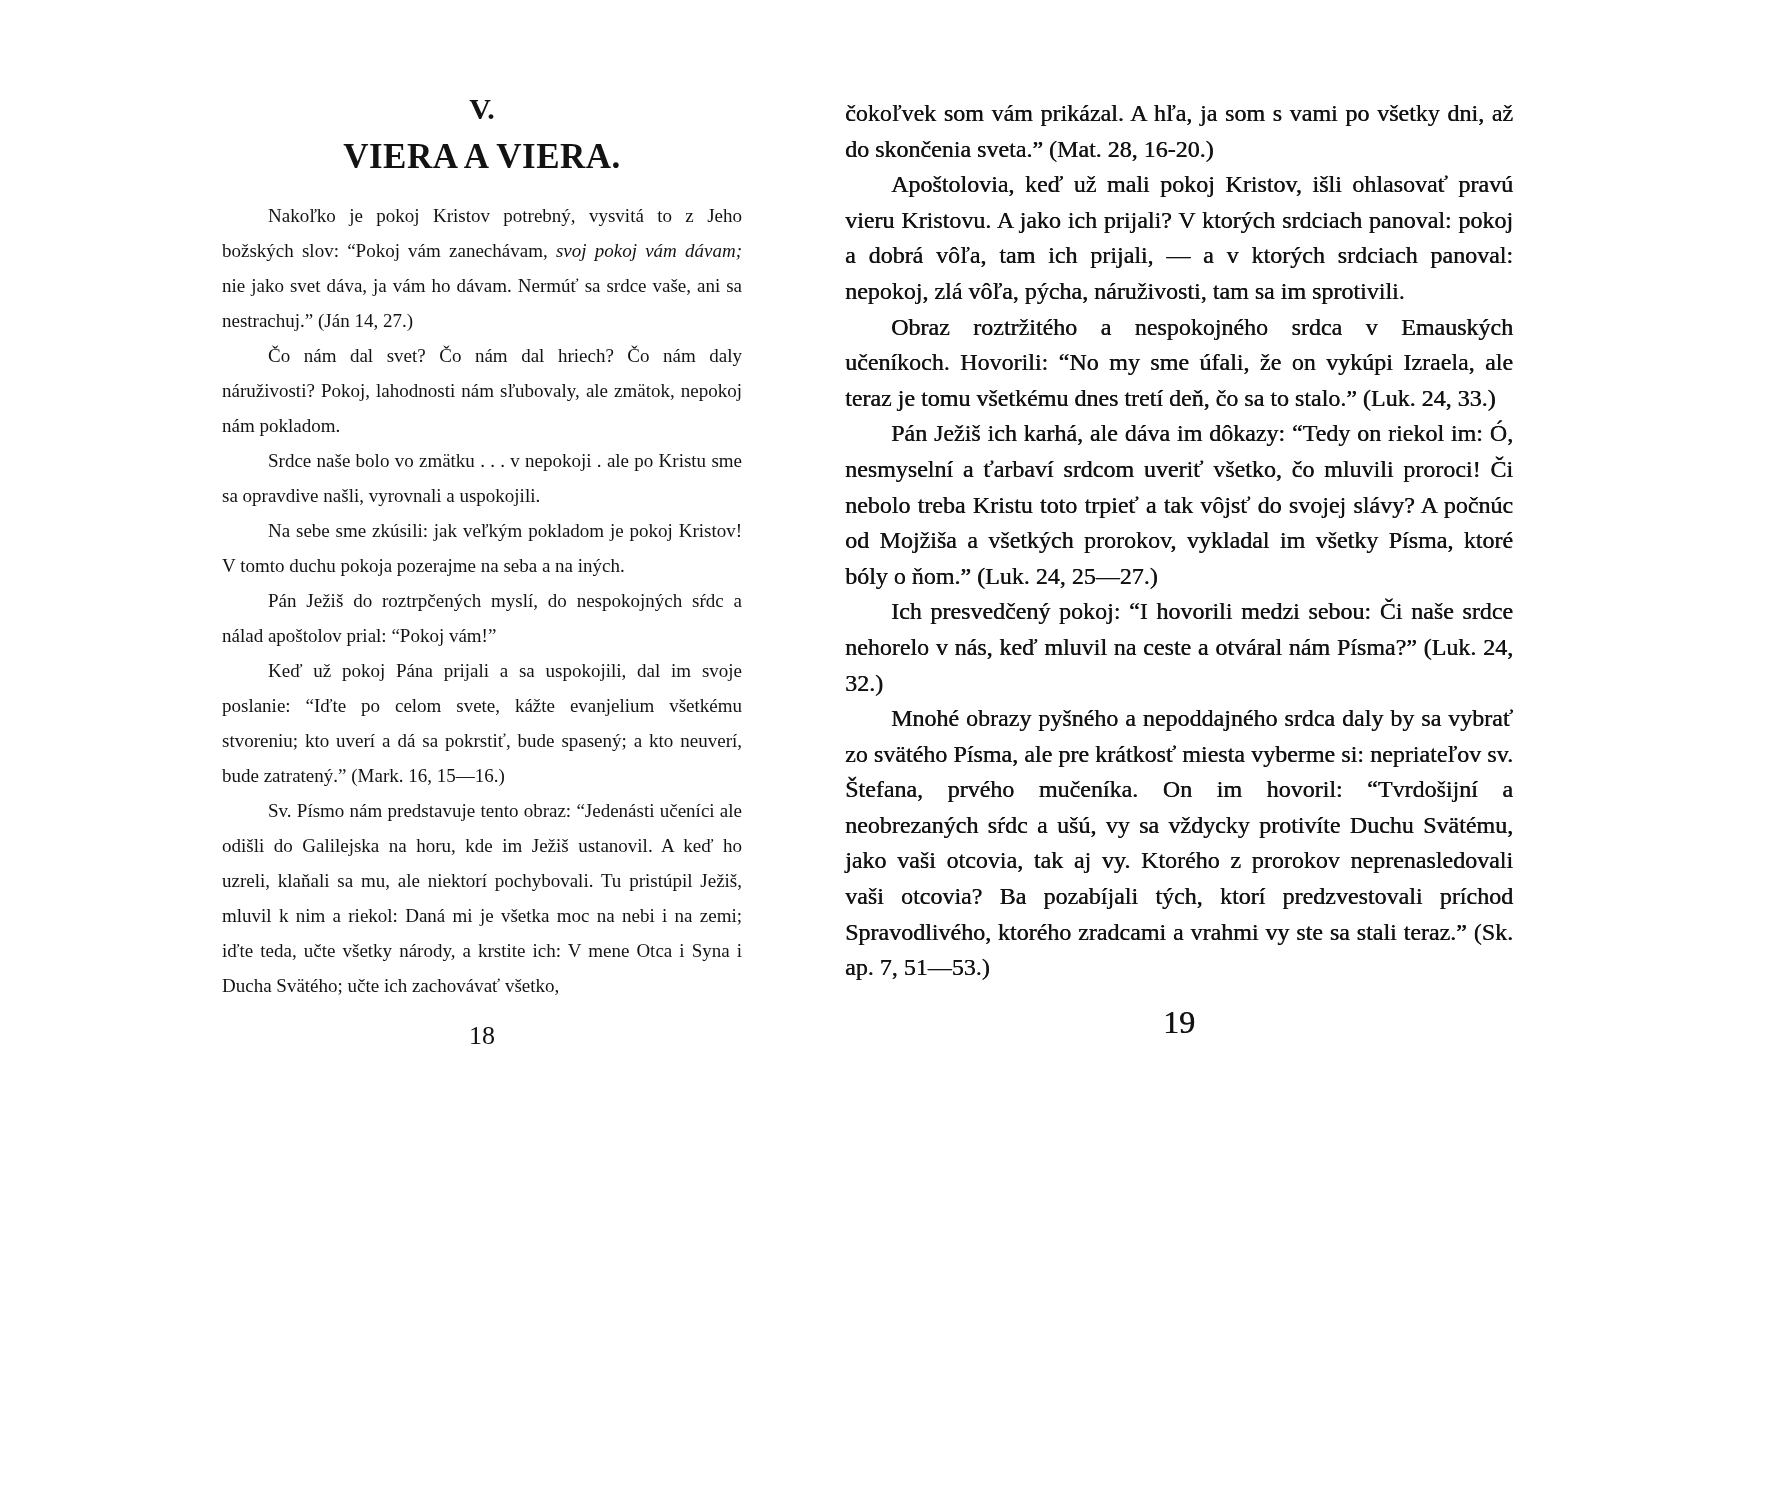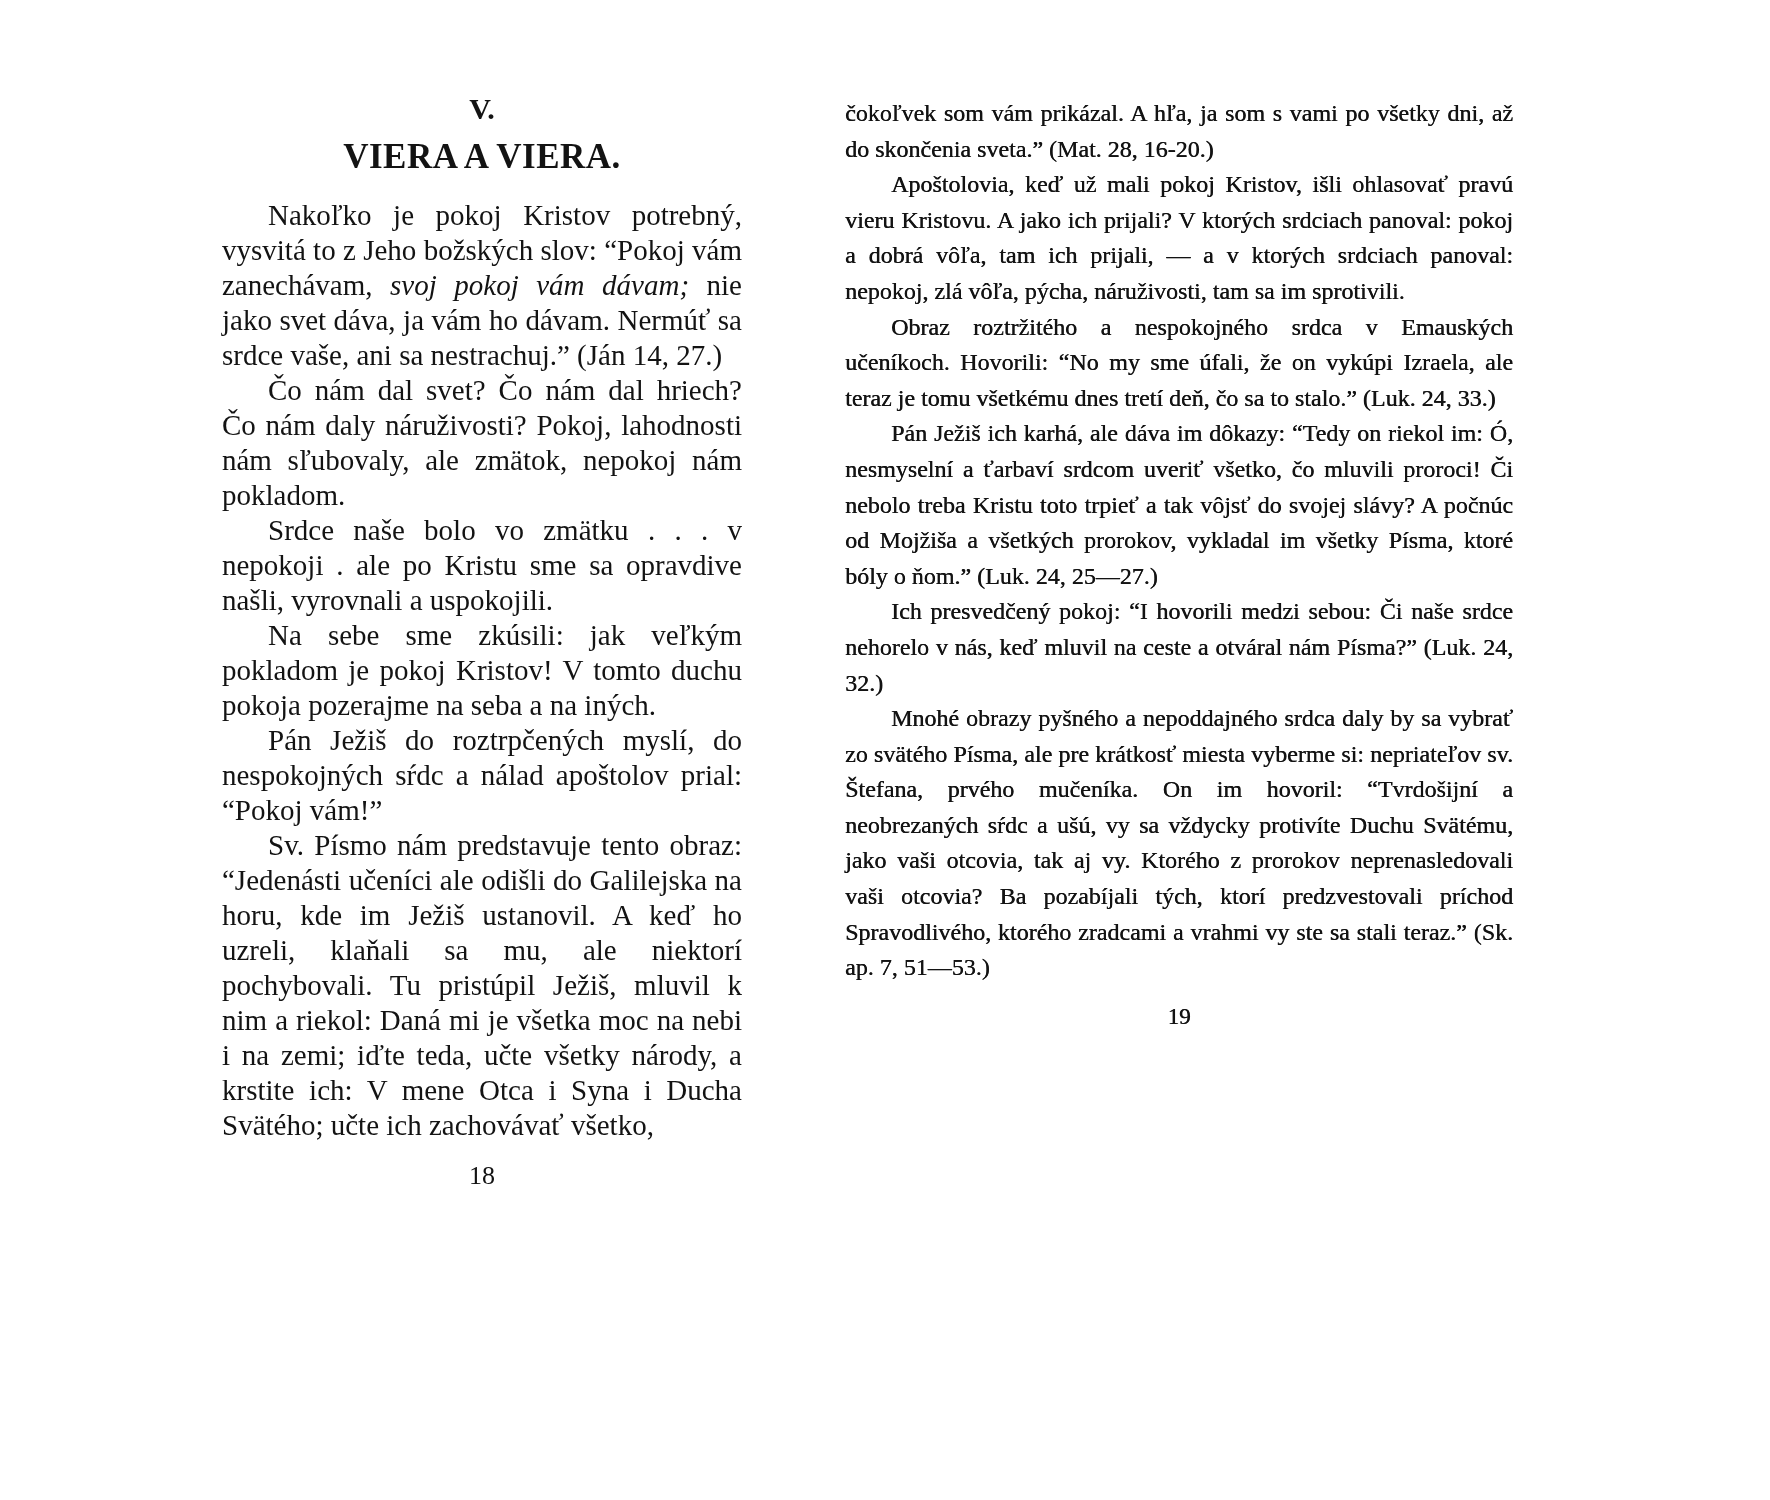--- a/index.html
+++ b/index.html
@@ -45,54 +45,55 @@
   }
   .body-text p {
     margin: 0;
     text-align: justify;
     text-indent: 46px;
   }
   .body-text p.no-indent {
     text-indent: 0;
   }
   .page-left .body-text {
-    font-size: 29px;
+    font-size: 19px;
     line-height: 35px;
   }
   .page-right .body-text {
     font-size: 24px;
     line-height: 35.6px;
     
     text-shadow: 0.4px 0 0 currentColor;
   }
   .italic {
     font-style: italic;
   }
   .page-number {
     text-align: center;
     font-size: 26px;
     margin-top: 18px;
   }
   .page-right .page-number {
-    font-size: 23px;
+    font-size: 32px;
     text-shadow: 0.4px 0 0 currentColor;
   }
 </style>
 </head>
 <body>
 
 <div class="page page-left">
   <div class="chapter-number">V.</div>
   <h1 class="chapter-title">VIERA A VIERA.</h1>
   <div class="body-text" id="left-body">
       <p><span>Nakoľko je pokoj Kristov potrebný, vysvitá to z Jeho božských slov: “Pokoj vám zanechávam, </span><span class="italic">svoj pokoj vám dávam;</span><span> nie jako svet dáva, ja vám ho dávam. Nermúť sa srdce vaše, ani sa nestrachuj.” (Ján 14, 27.)</span></p>
       <p><span>Čo nám dal svet? Čo nám dal hriech? Čo nám daly náruživosti? Pokoj, lahodnosti nám sľubovaly, ale zmätok, nepokoj nám pokladom.</span></p>
       <p><span>Srdce naše bolo vo zmätku . . . v nepokoji . ale po Kristu sme sa opravdive našli, vyrovnali a uspokojili.</span></p>
       <p><span>Na sebe sme zkúsili: jak veľkým pokladom je pokoj Kristov! V tomto duchu pokoja pozerajme na seba a na iných.</span></p>
       <p><span>Pán Ježiš do roztrpčených myslí, do nespokojných sŕdc a nálad apoštolov prial: “Pokoj vám!”</span></p>
+      <p><span>Keď už pokoj Pána prijali a sa uspokojili, dal im svoje poslanie: “Iďte po celom svete, kážte evanjelium všetkému stvoreniu; kto uverí a dá sa pokrstiť, bude spasený; a kto neuverí, bude zatratený.” (Mark. 16, 15—16.)</span></p>
       <p><span>Sv. Písmo nám predstavuje tento obraz: “Jedenásti učeníci ale odišli do Galilejska na horu, kde im Ježiš ustanovil. A keď ho uzreli, klaňali sa mu, ale niektorí pochybovali. Tu pristúpil Ježiš, mluvil k nim a riekol: Daná mi je všetka moc na nebi i na zemi; iďte teda, učte všetky národy, a krstite ich: V mene Otca i Syna i Ducha Svätého; učte ich zachovávať všetko,</span></p>
     </div>
   <div class="page-number">18</div>
 </div>
 
 <div class="page page-right">
   <div class="body-text" id="right-body">
       <p class="no-indent"><span>čokoľvek som vám prikázal. A hľa, ja som s vami po všetky dni, až do skončenia sveta.” (Mat. 28, 16-20.)</span></p>
       <p><span>Apoštolovia, keď už mali pokoj Kristov, išli ohlasovať pravú vieru Kristovu. A jako ich prijali? V ktorých srdciach panoval: pokoj a dobrá vôľa, tam ich prijali, — a v ktorých srdciach panoval: nepokoj, zlá vôľa, pýcha, náruživosti, tam sa im sprotivili.</span></p>
       <p><span>Obraz roztržitého a nespokojného srdca v Emauských učeníkoch. Hovorili: “No my sme úfali, že on vykúpi Izraela, ale teraz je tomu všetkému dnes tretí deň, čo sa to stalo.” (Luk. 24, 33.)</span></p>

